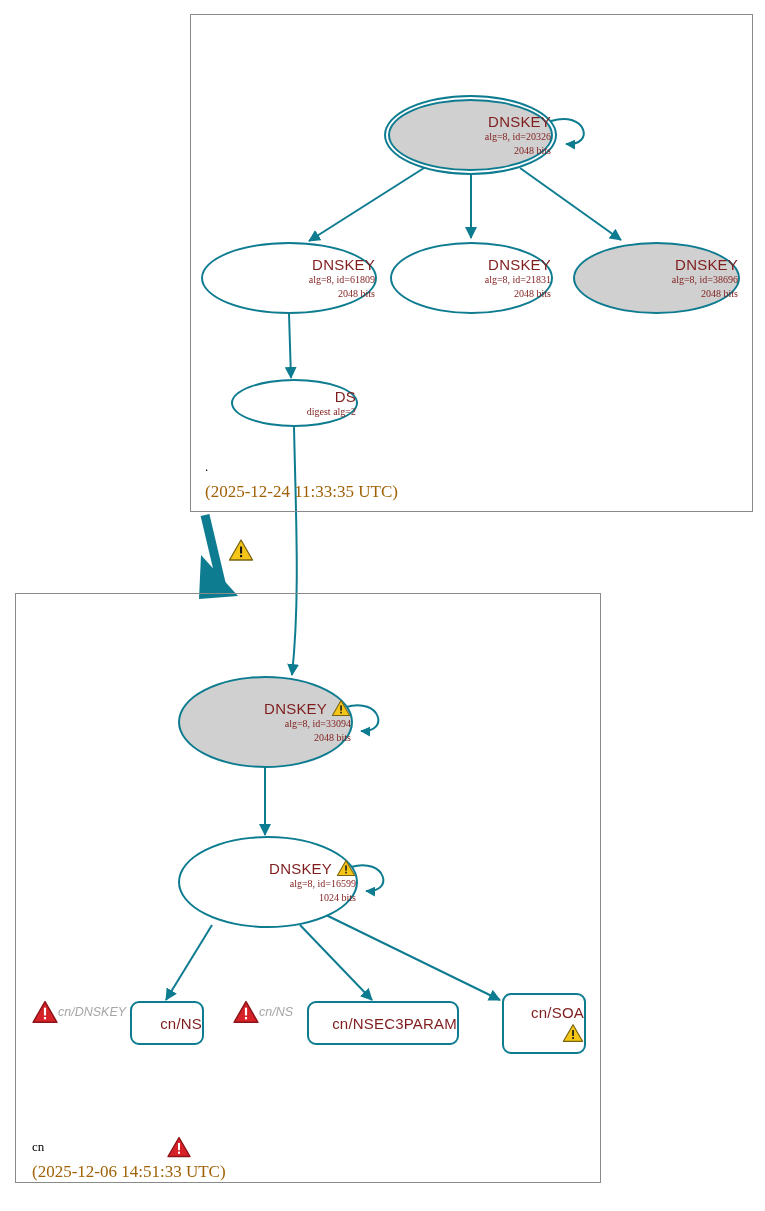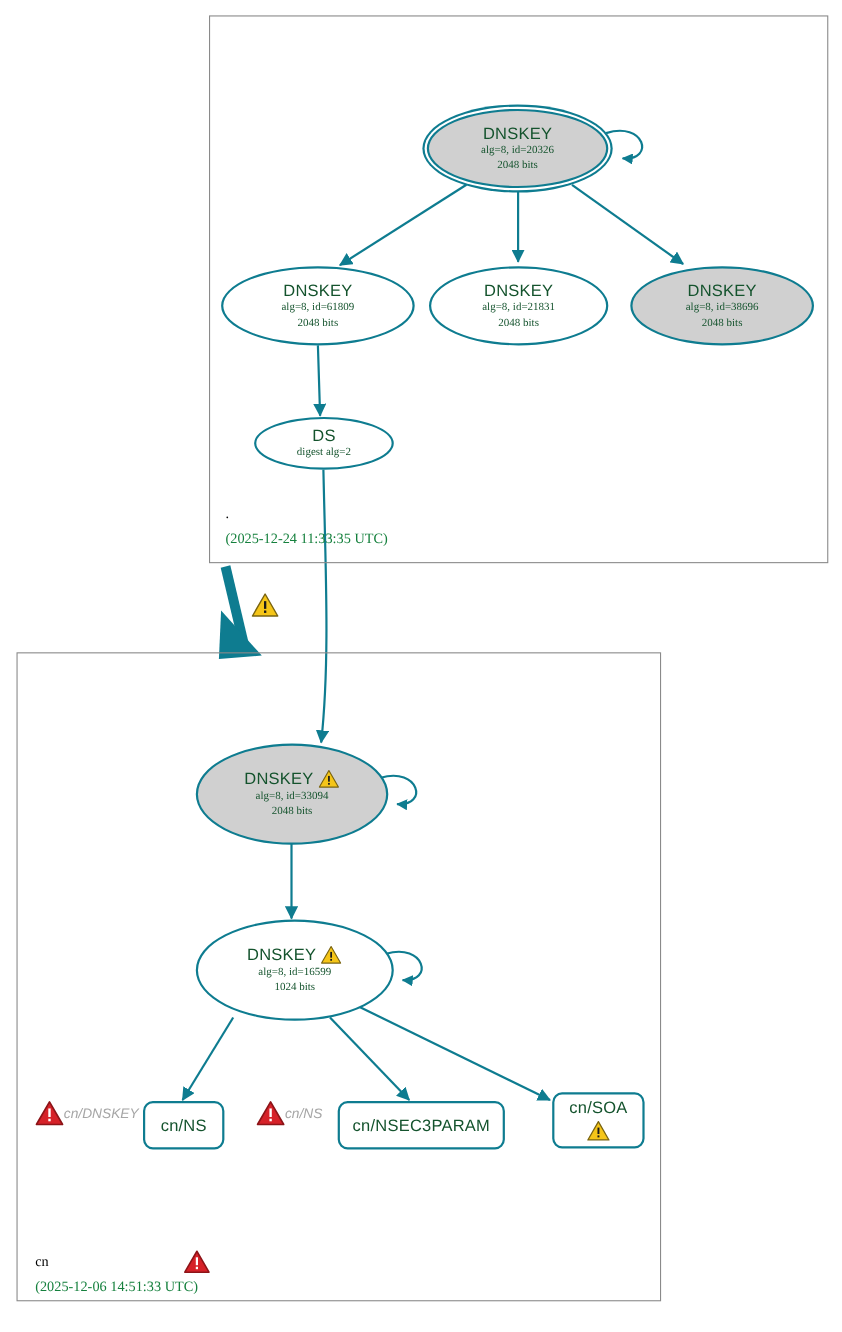--- a/index.html
+++ b/index.html
@@ -33,35 +33,35 @@
   .zone-label {
     position: absolute;
     font-family: "Liberation Serif", serif;
     font-size: 13px;
     color: #000;
     white-space: nowrap;
   }
   .zone-ts {
     position: absolute;
     font-family: "Liberation Serif", serif;
-    font-size: 13px;
-    color: #15803d;
+    font-size: 17px;
+    color: #a16207;
     white-space: nowrap;
   }
 
   
   .node {
     position: absolute;
     box-sizing: border-box;
     display: flex;
     flex-direction: column;
-    align-items: center;
+    align-items: flex-end;
     justify-content: center;
     text-align: center;
-    color: #14532d;
+    color: #7f1d1d;
   }
   .ellipse {
     border: 2px solid #0e7c90;
     border-radius: 50%;
     background: #ffffff;
   }
   .ellipse.shaded { background: #d0d0d0; }
   .ellipse.dbl {
     box-shadow: 0 0 0 2px #ffffff, 0 0 0 4px #0e7c90;
   }
@@ -261,21 +261,21 @@
       <rect x="11" y="15.6" width="2" height="2.2" fill="#ffffff"></rect>
     </svg>
   </span>
   <span class="cap">cn/NS</span>
 </div>
 
 <div class="node rect" style="left:307px; top:1001px; width:152px; height:44px;">
   <div class="n-title">cn/NSEC3PARAM</div>
 </div>
 
-<div class="node rect" style="left:502px; top:993px; width:84px; height:51px;">
+<div class="node rect" style="left:502px; top:993px; width:84px; height:61px;">
   <div class="n-title">cn/SOA</div>
   <span class="ico" style="margin-top:2px;">
     <svg width="22" height="20" viewBox="0 0 26 24">
       <path d="M13 2 L24.5 22 L1.5 22 Z" fill="#f5c518" stroke="#7a6410" stroke-width="1.4" stroke-linejoin="round"></path>
       <rect x="12" y="8.5" width="2.1" height="7" fill="#1a1a1a"></rect>
       <rect x="12" y="17" width="2.1" height="2.2" fill="#1a1a1a"></rect>
     </svg>
   </span>
 </div>
 

